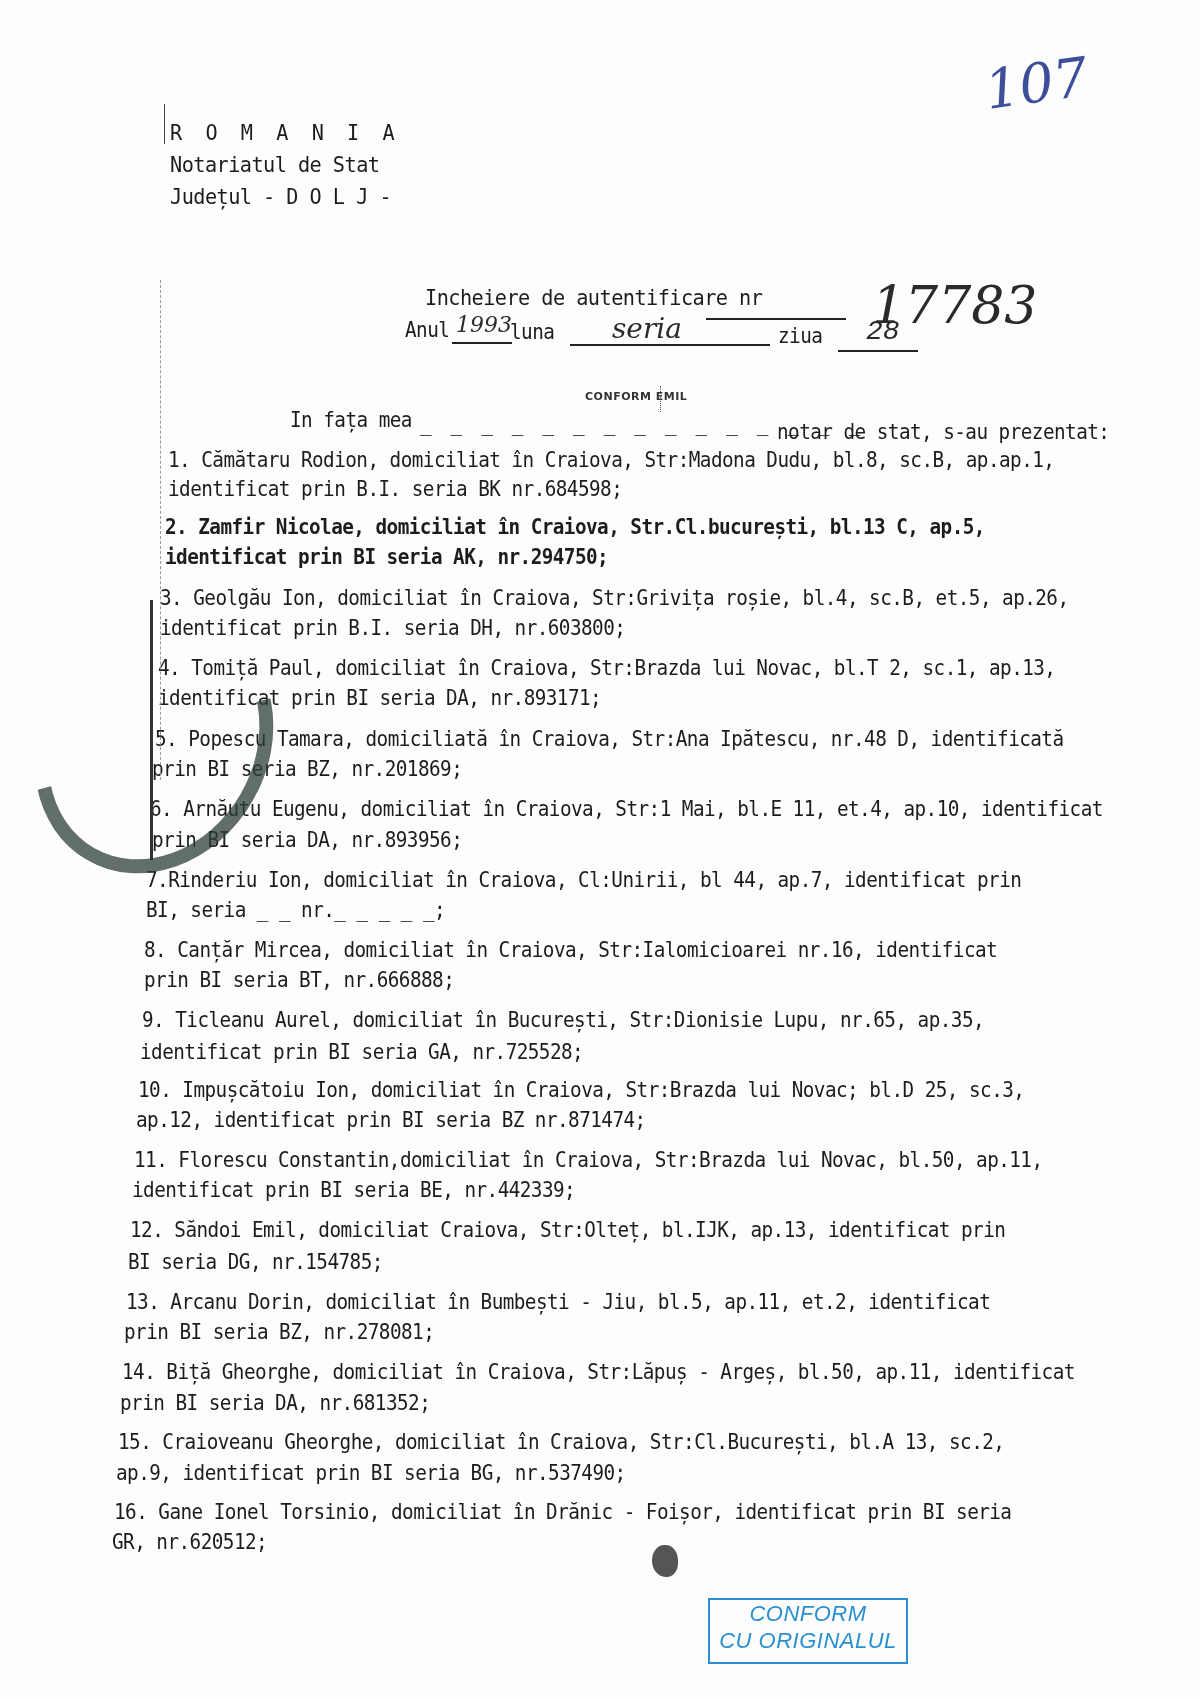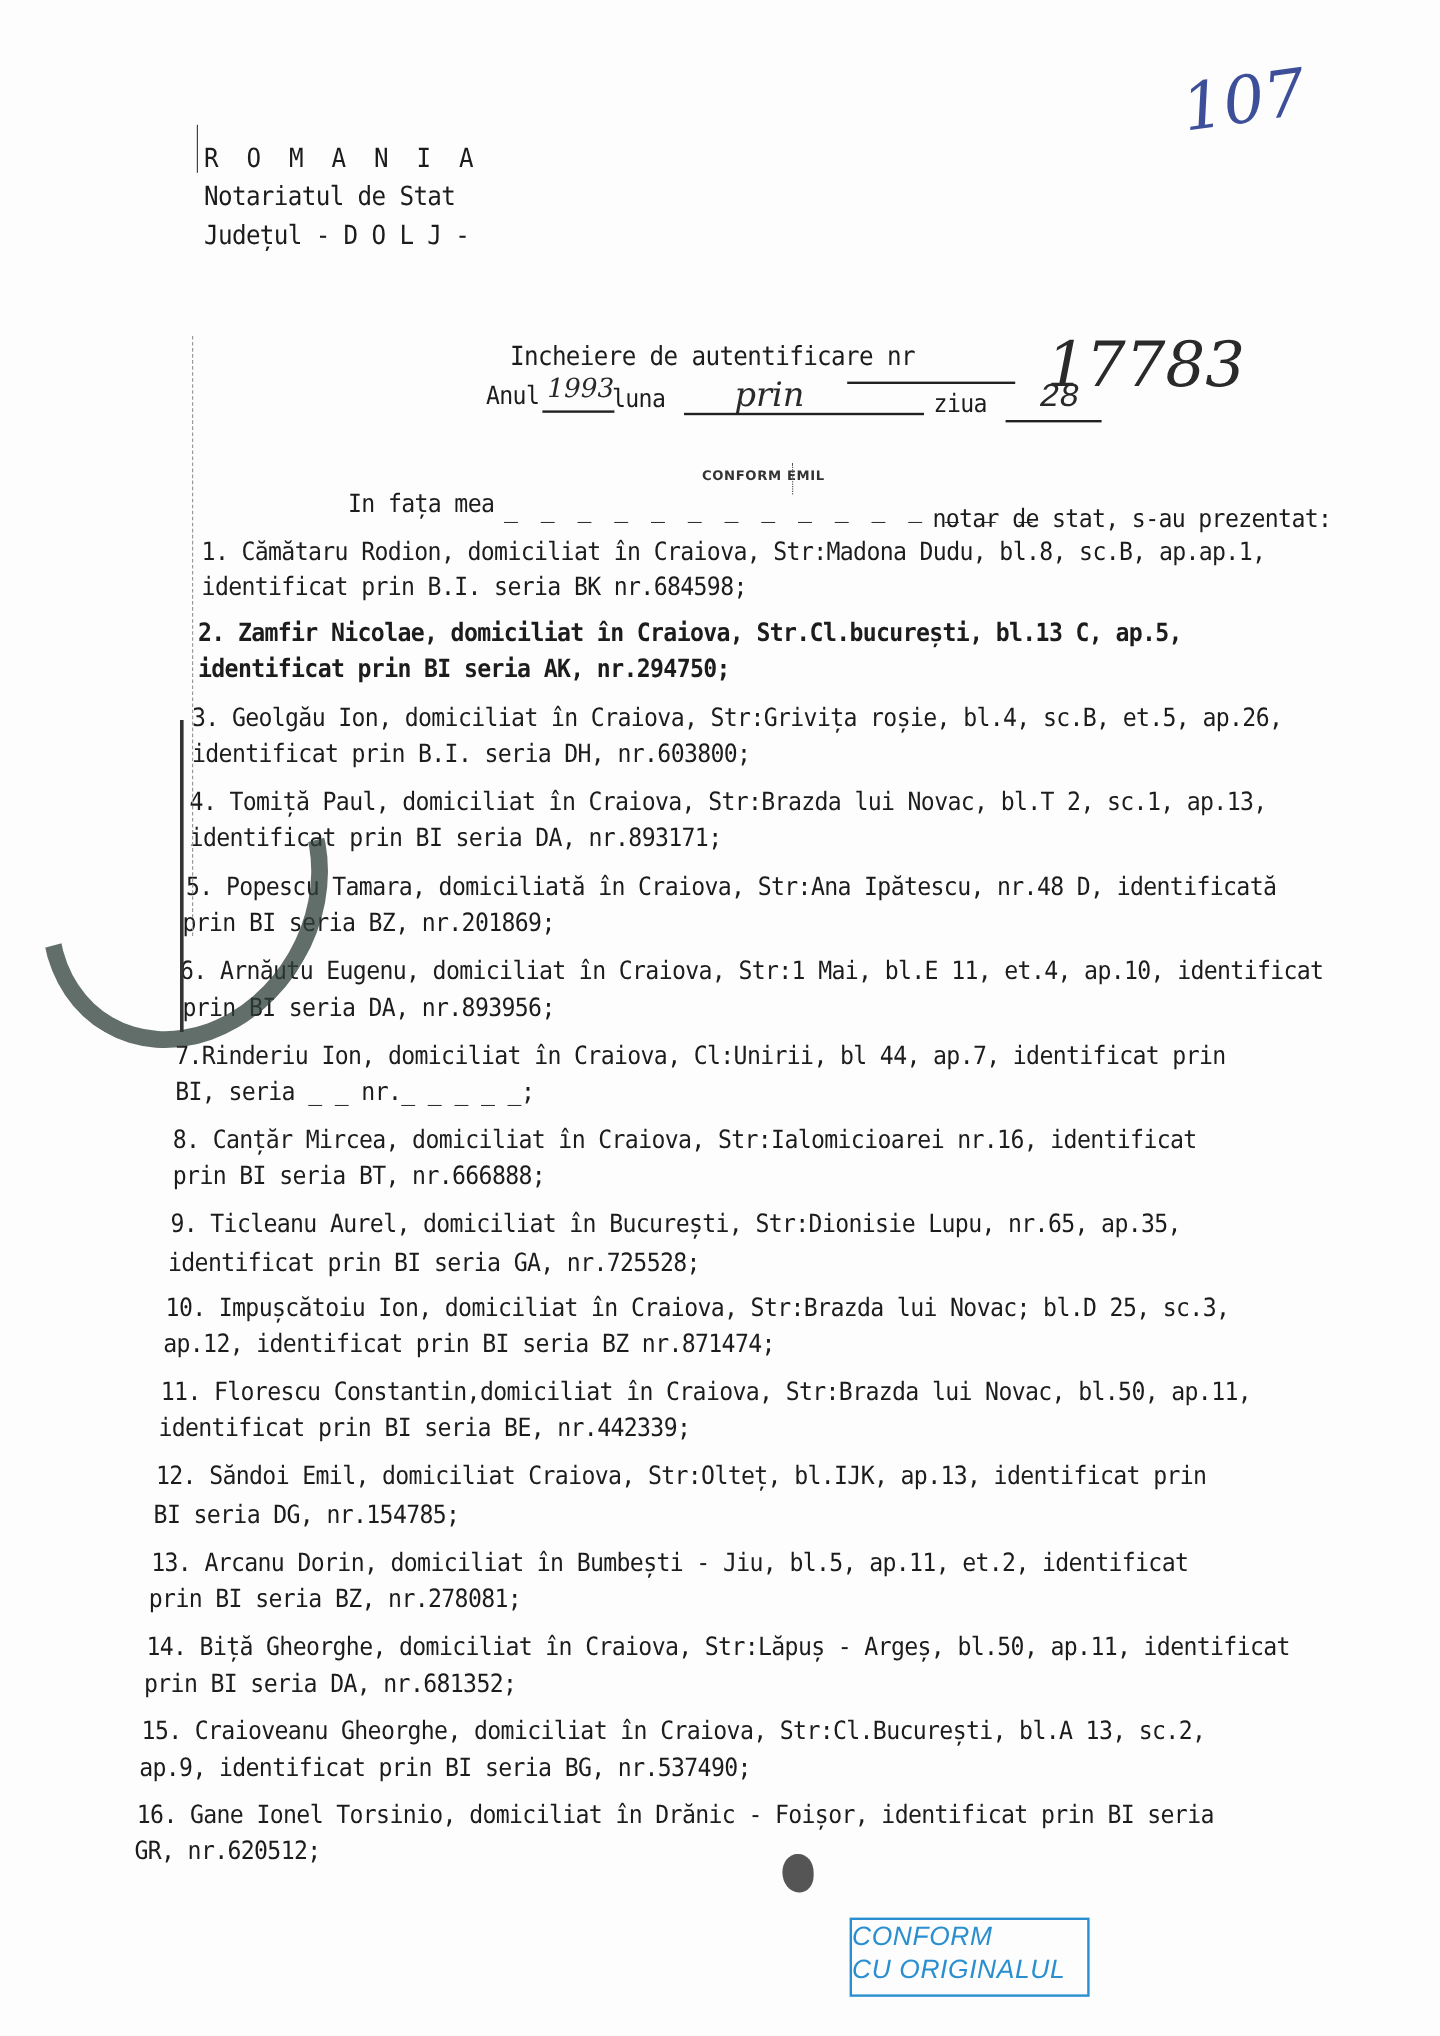--- a/index.html
+++ b/index.html
@@ -12,21 +12,21 @@
   .type { font-family: "DejaVu Sans Mono", "Liberation Mono", monospace; font-size: 21px; letter-spacing: -0.6px; transform: scaleX(0.92); transform-origin: left center; }
   .hand { font-family: "DejaVu Serif", "Liberation Serif", serif; font-style: italic; color: #2a2a2a; }
   .blue-hand { color: #3e4f9a; font-family: "DejaVu Serif", serif; font-style: italic; }
   .line { position: absolute; border-bottom: 2px solid #222; }
   .dashes { letter-spacing: 4px; }
   .header-line { font-size: 22px; }
   .bold { font-weight: bold; }
   .stamp-box {
     position: absolute; left: 708px; top: 1598px; width: 196px; height: 62px;
     border: 2px solid #2a8fd0; color: #2a8fd0; font-family: "Liberation Sans", sans-serif;
-    font-style: italic; font-size: 22px; line-height: 27px; letter-spacing: 0.5px;
+    font-style: italic; font-size: 22px; text-align: center; line-height: 27px; letter-spacing: 0.5px;
   }
   .stamp-box .ln { display: block; }
   .round-stamp {
     position: absolute; left: 40px; top: 610px; width: 200px; height: 240px;
     border-radius: 50%; border: 14px solid #2f3f38; border-left-color: transparent; border-top-color: transparent;
     transform: rotate(30deg); opacity: 0.75;
   }
   .stamp-cut { position: absolute; left: 150px; top: 600px; width: 3px; height: 260px; background: #333; }
   .margin-line { position: absolute; left: 160px; top: 280px; width: 1px; height: 500px; border-left: 1px dashed #999; }
   .ink-dot { position: absolute; left: 652px; top: 1545px; width: 26px; height: 32px; background: #555; border-radius: 50% 50% 45% 55%; }
@@ -45,21 +45,21 @@
 
   <div class="abs type" style="left:425px; top:285px; font-size:22px;">Incheiere de autentificare nr</div>
   <div class="line" style="left:706px; top:318px; width:140px;"></div>
   <div class="abs hand" style="left:872px; top:275px; font-size:52px;text-align:center;">17783</div>
 
   <div class="abs type" style="left:405px; top:318px;">Anul</div>
   <div class="line" style="left:452px; top:342px; width:60px;"></div>
   <div class="abs hand" style="left:456px; top:312px; font-size:22px;">1993</div>
   <div class="abs type" style="left:510px; top:320px;">luna</div>
   <div class="line" style="left:570px; top:344px; width:200px;"></div>
-  <div class="abs hand" style="left:612px; top:312px; font-size:28px;">prin</div>
+  <div class="abs hand" style="left:612px; top:312px; font-size:28px;">seria</div>
   <div class="abs type" style="left:778px; top:324px;">ziua</div>
   <div class="line" style="left:838px; top:350px; width:80px;"></div>
   <div class="abs hand" style="left:866px; top:316px; font-size:28px;font-family:Liberation Mono, monospace;">28</div>
 
   <div class="abs" style="left:585px; top:390px; font-family:'DejaVu Sans',sans-serif; font-weight:bold; font-size:11px; color:#333; letter-spacing:0.5px;">CONFORM EMIL</div>
   <div class="abs" style="left:660px; top:386px; width:1px; height:26px; border-left:1px dotted #555;"></div>
 
   <div class="abs type" style="left:290px; top:408px;">In fața mea</div>
   <div class="abs type dashes" style="left:420px; top:412px;">_ _ _ _ _ _ _ _ _ _ _ _ _ _ _</div>
   <div class="abs type" style="left:777px; top:420px;">notar de stat, s-au prezentat:</div>

